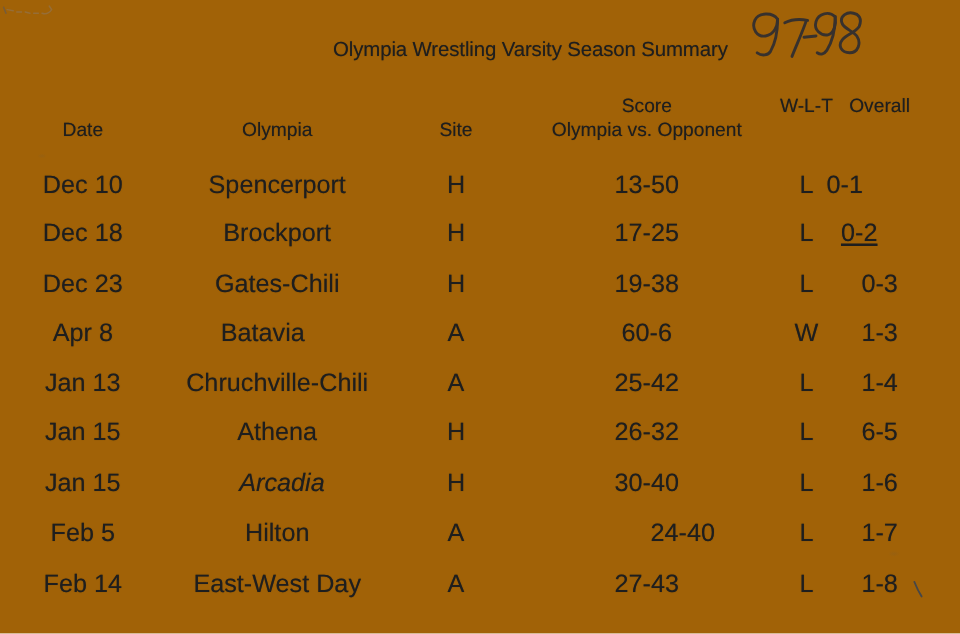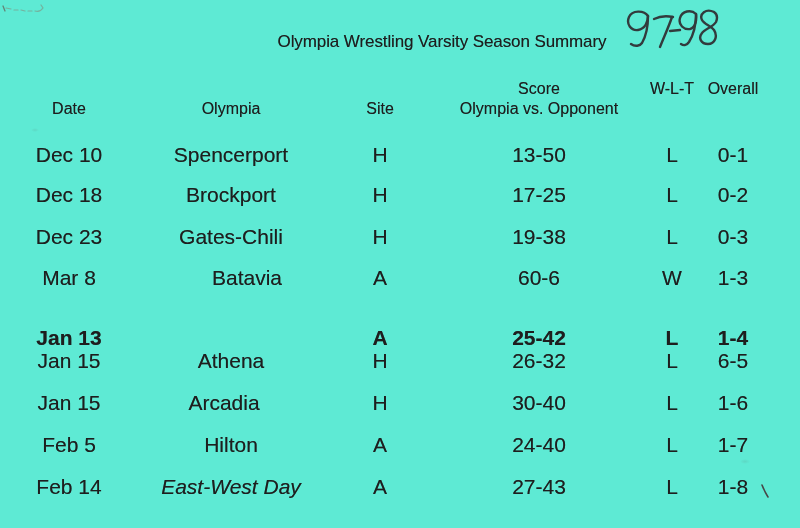--- a/index.html
+++ b/index.html
@@ -1,19 +1,19 @@
 <!DOCTYPE html>
 <html><head>
 <meta charset="utf-8">
 <style>
   html,body{margin:0;padding:0;background:#ffffff;}
   .page{
     position:relative;
     width:800px;height:528px;
-    background:#5eead4;
+    background:#a16207;
     overflow:hidden;
     font-family:"Liberation Sans", sans-serif;
     color:#1e1e1e;
   }
   .doc-text{
     color:#1e1e1e;
     text-shadow:0 0 0.6px rgba(30,30,30,0.55);
   }
   .title{
     position:absolute;
@@ -105,80 +105,81 @@
     <span class="hx hl2 x-score doc-text">Olympia vs. Opponent</span>
   </div>
 
   <div id="rows">
       <div class="row" style="top: 145px;">
         <span class="cell" style="left: 69px;">Dec 10</span>
         <span class="cell" style="left: 231px;">Spencerport</span>
         <span class="cell" style="left: 380px;">H</span>
         <span class="cell" style="left: 539px;">13-50</span>
         <span class="cell" style="left: 672px;">L</span>
-        <span class="cell" style="left: 733px;">0-1</span>
+        <span class="cell" style="left: 704px;">0-1</span>
       </div>
       <div class="row" style="top: 185px;">
         <span class="cell" style="left: 69px;">Dec 18</span>
         <span class="cell" style="left: 231px;">Brockport</span>
         <span class="cell" style="left: 380px;">H</span>
         <span class="cell" style="left: 539px;">17-25</span>
         <span class="cell" style="left: 672px;">L</span>
-        <span class="cell" style="left: 733px;">0-2</span>
+        <span class="cell" style="left: 716px; text-decoration: underline;">0-2</span>
       </div>
       <div class="row" style="top: 227px;">
         <span class="cell" style="left: 69px;">Dec 23</span>
         <span class="cell" style="left: 231px;">Gates-Chili</span>
         <span class="cell" style="left: 380px;">H</span>
         <span class="cell" style="left: 539px;">19-38</span>
         <span class="cell" style="left: 672px;">L</span>
         <span class="cell" style="left: 733px;">0-3</span>
       </div>
       <div class="row" style="top: 268px;">
-        <span class="cell" style="left: 69px;">Mar 8</span>
-        <span class="cell" style="left: 247px;">Batavia</span>
+        <span class="cell" style="left: 69px;">Apr 8</span>
+        <span class="cell" style="left: 219px;">Batavia</span>
         <span class="cell" style="left: 380px;">A</span>
         <span class="cell" style="left: 539px;">60-6</span>
         <span class="cell" style="left: 672px;">W</span>
         <span class="cell" style="left: 733px;">1-3</span>
       </div>
-      <div class="row" style="top: 328px; font-weight: bold;">
+      <div class="row" style="top: 310px;">
         <span class="cell" style="left: 69px;">Jan 13</span>
+        <span class="cell" style="left: 231px;">Chruchville-Chili</span>
         <span class="cell" style="left: 380px;">A</span>
         <span class="cell" style="left: 539px;">25-42</span>
         <span class="cell" style="left: 672px;">L</span>
         <span class="cell" style="left: 733px;">1-4</span>
       </div>
       <div class="row" style="top: 351px;">
         <span class="cell" style="left: 69px;">Jan 15</span>
         <span class="cell" style="left: 231px;">Athena</span>
         <span class="cell" style="left: 380px;">H</span>
         <span class="cell" style="left: 539px;">26-32</span>
         <span class="cell" style="left: 672px;">L</span>
         <span class="cell" style="left: 733px;">6-5</span>
       </div>
       <div class="row" style="top: 393px;">
         <span class="cell" style="left: 69px;">Jan 15</span>
-        <span class="cell" style="left: 224px;">Arcadia</span>
+        <span class="cell" style="left: 235px; font-style: italic;">Arcadia</span>
         <span class="cell" style="left: 380px;">H</span>
         <span class="cell" style="left: 539px;">30-40</span>
         <span class="cell" style="left: 672px;">L</span>
         <span class="cell" style="left: 733px;">1-6</span>
       </div>
       <div class="row" style="top: 435px;">
         <span class="cell" style="left: 69px;">Feb 5</span>
         <span class="cell" style="left: 231px;">Hilton</span>
         <span class="cell" style="left: 380px;">A</span>
-        <span class="cell" style="left: 539px;">24-40</span>
+        <span class="cell" style="left: 569px;">24-40</span>
         <span class="cell" style="left: 672px;">L</span>
         <span class="cell" style="left: 733px;">1-7</span>
       </div>
       <div class="row" style="top: 477px;">
         <span class="cell" style="left: 69px;">Feb 14</span>
-        <span class="cell" style="left: 231px; font-style: italic;">East-West Day</span>
+        <span class="cell" style="left: 231px;">East-West Day</span>
         <span class="cell" style="left: 380px;">A</span>
         <span class="cell" style="left: 539px;">27-43</span>
         <span class="cell" style="left: 672px;">L</span>
         <span class="cell" style="left: 733px;">1-8</span>
       </div>
     </div>
 
   <svg class="art" style="left:758px;top:481px;" width="14" height="20" viewBox="0 0 14 20">
     <path d="M4 4 C6 9 8 13 10 16" fill="none" stroke="#474747" stroke-width="1.6" stroke-linecap="round"></path>
   </svg>

